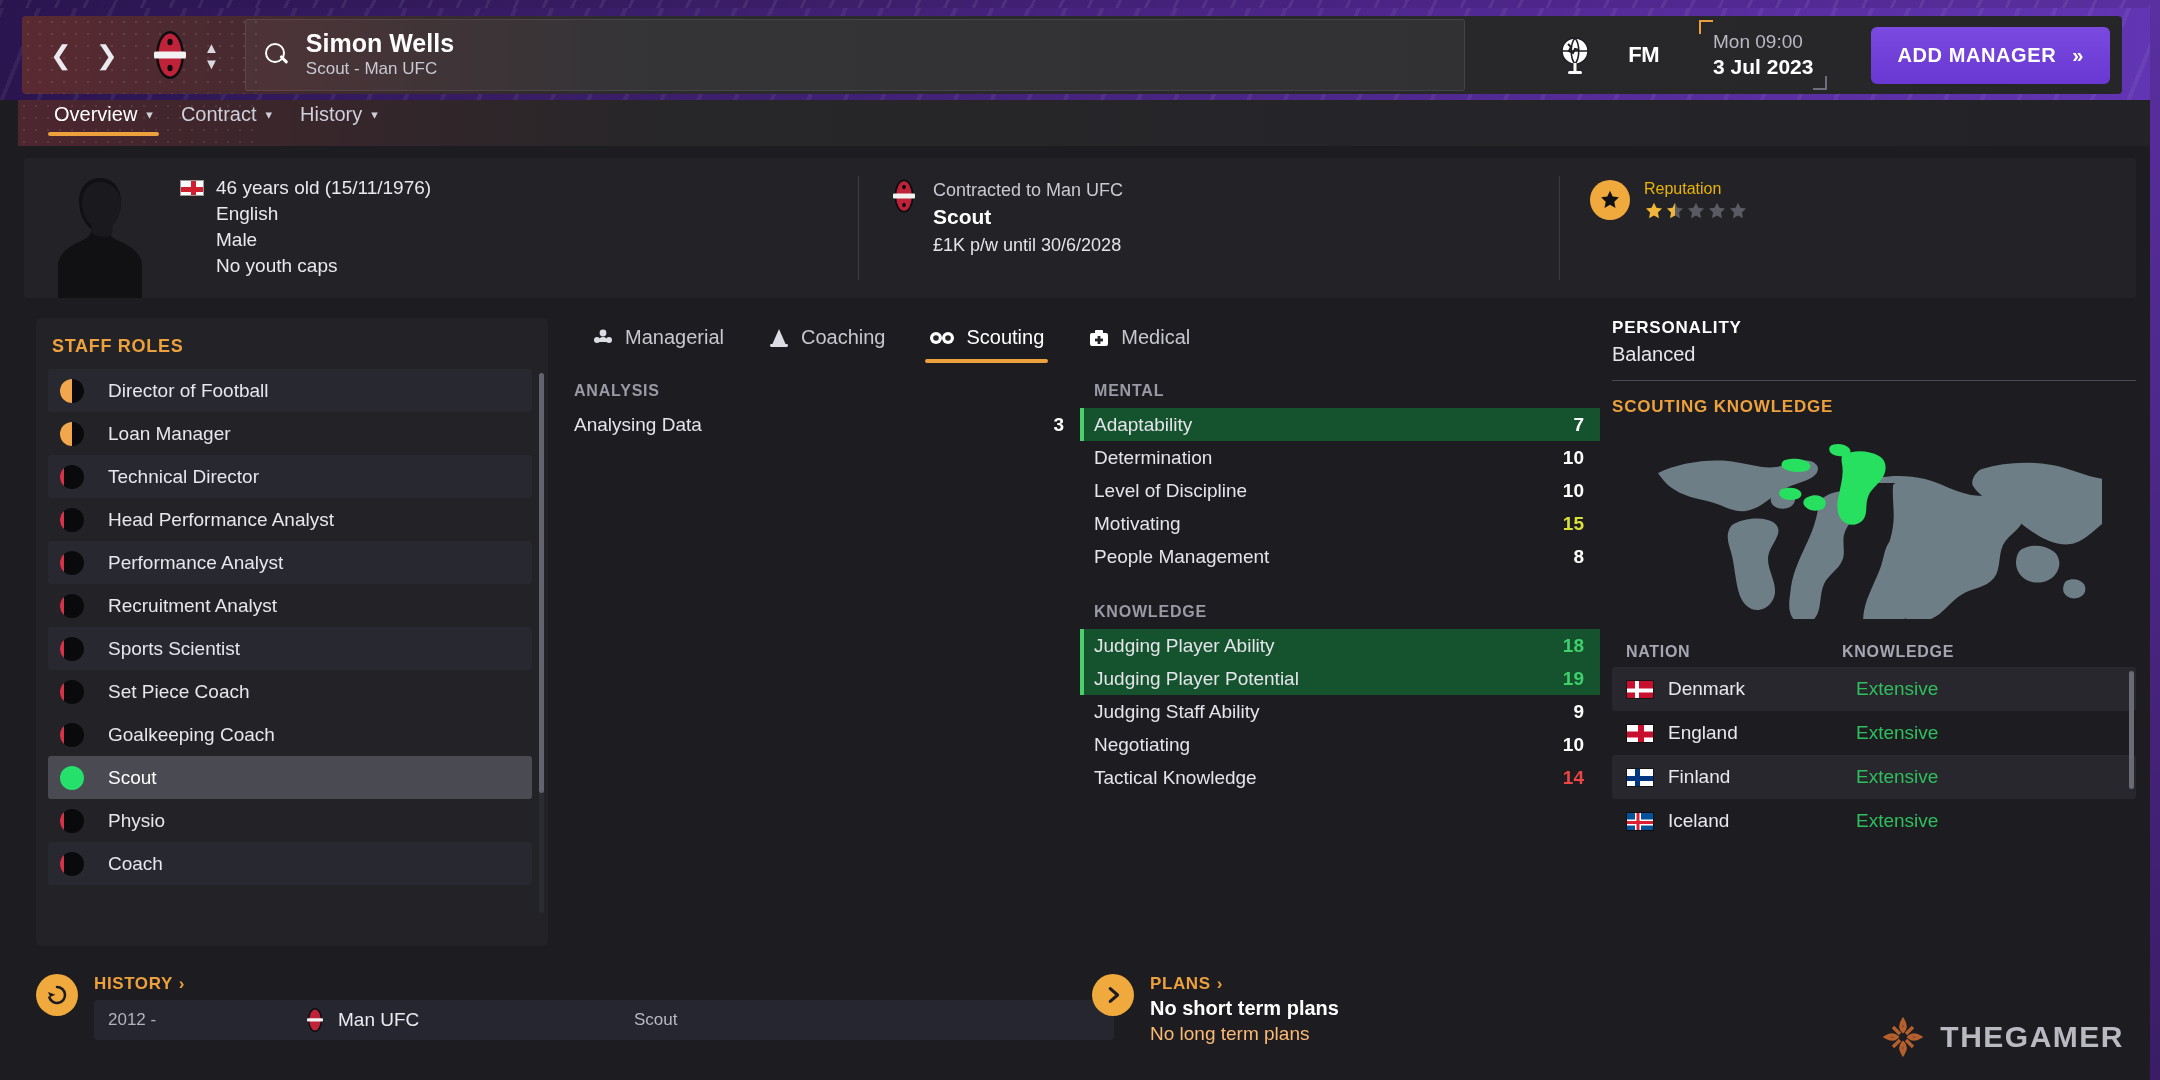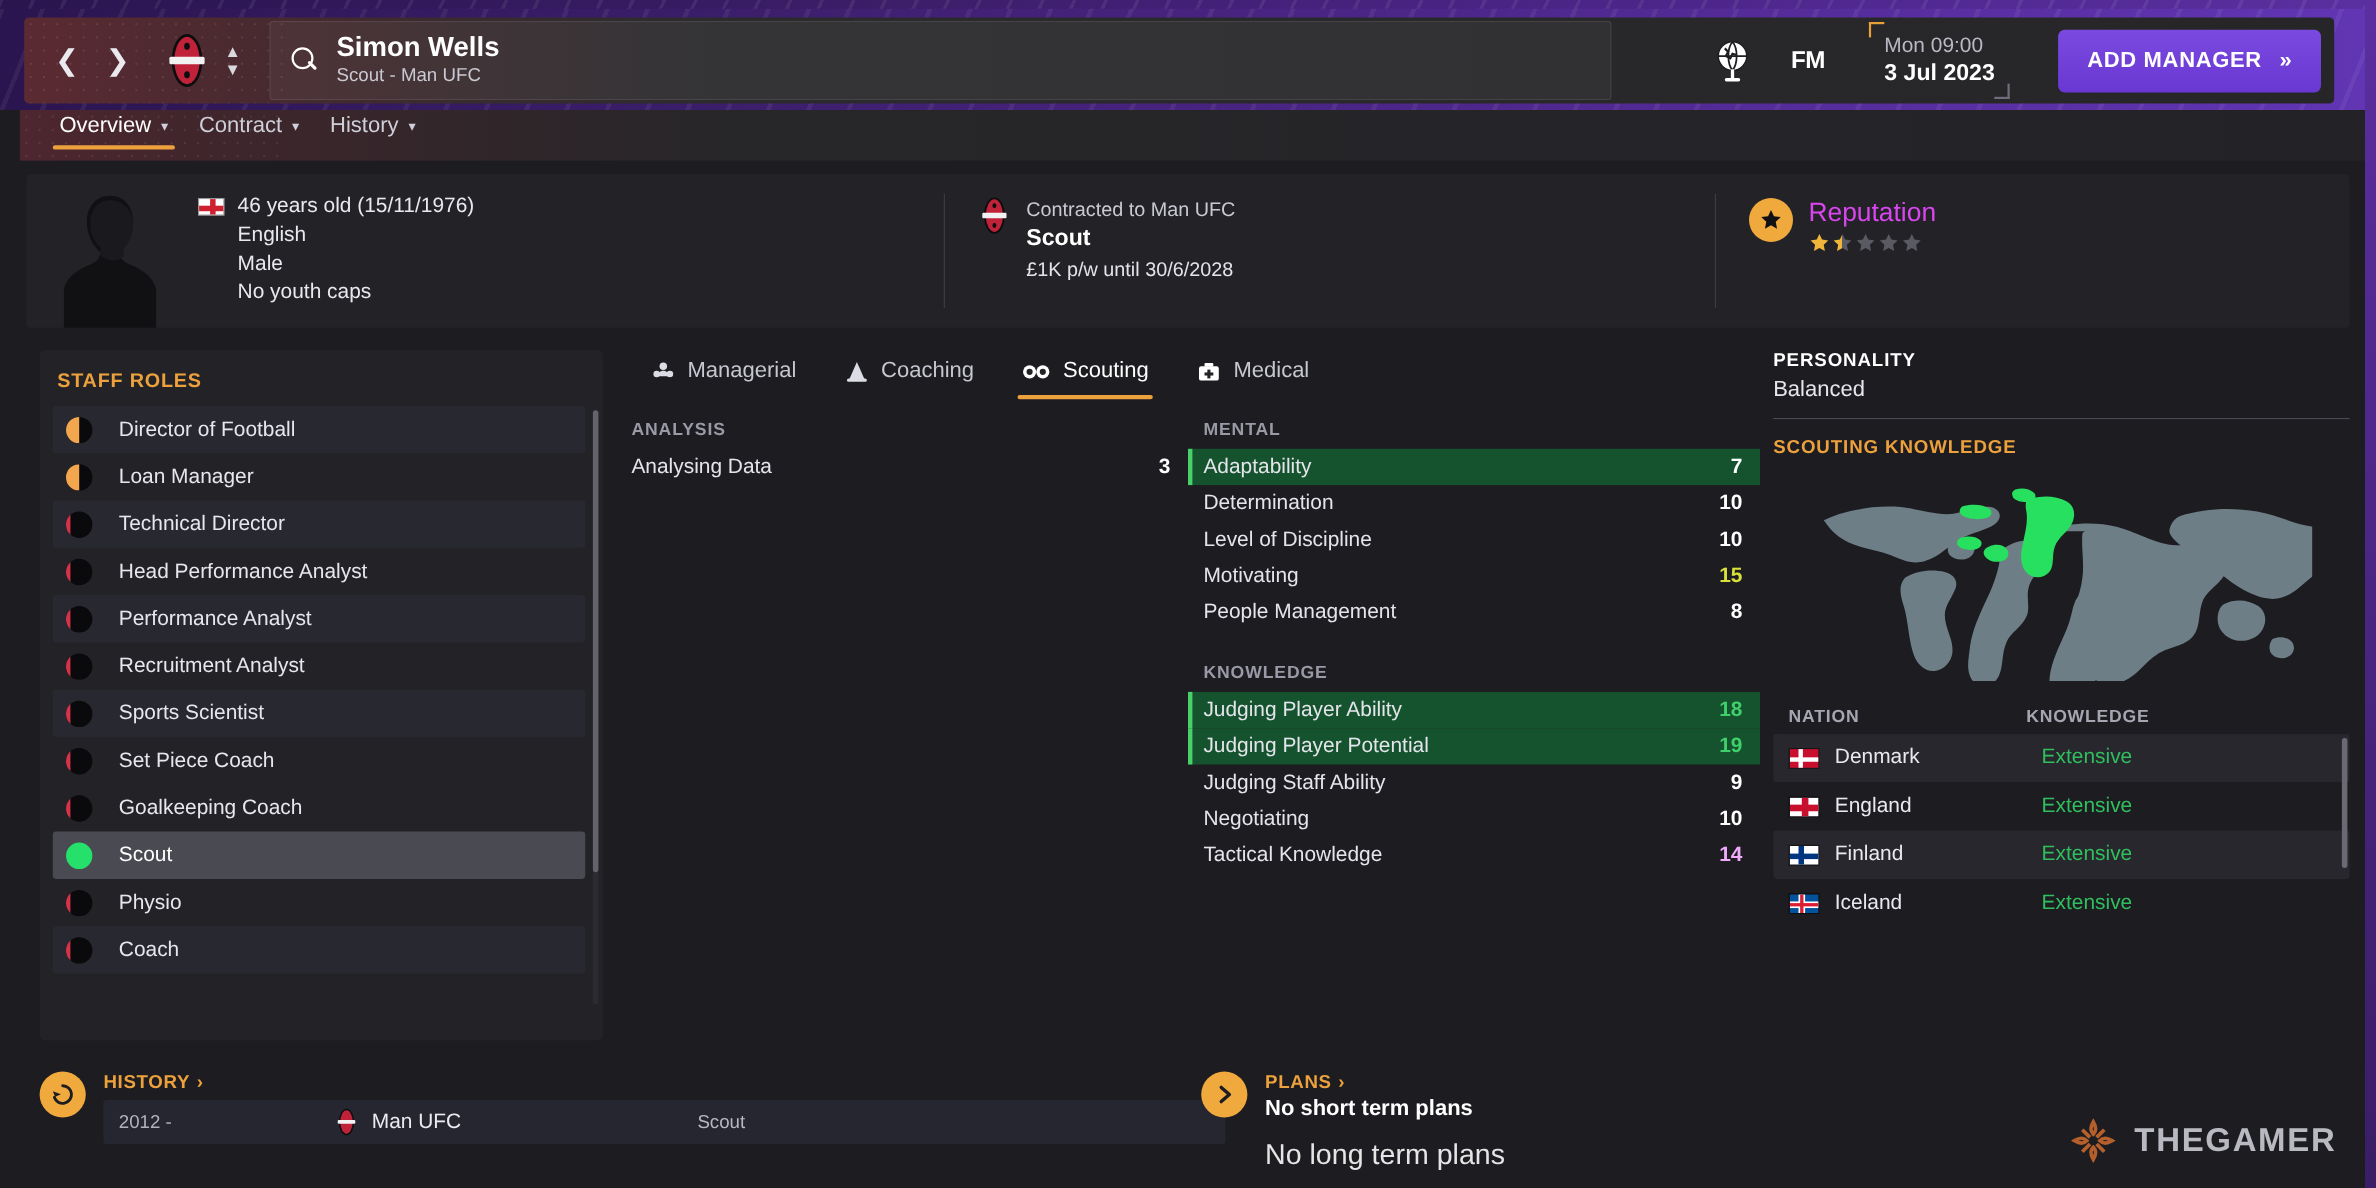--- a/index.html
+++ b/index.html
@@ -124,21 +124,21 @@
   .vdiv { width:1px; background:#3c3c44; margin: 18px 0; }
   .contract { padding: 20px 0 0 30px; width: 700px;}
   .cbadge{ width:30px; height:36px; margin-right:14px; flex:0 0 auto;}
   .crow{ display:flex; align-items:flex-start;}
   .c1{color:#c9c9d2; font-size:18px; line-height:1.35;}
   .c2{color:#fff; font-size:21px; font-weight:bold; line-height:1.45;}
   .c3{color:#e3e3ea; font-size:18px; line-height:1.4;}
   .repwrap{ padding: 22px 0 0 30px; display:flex; align-items:flex-start; }
   .star-circle{ width:40px; height:40px; border-radius:50%; background:#f0a93c;
      display:flex; align-items:center; justify-content:center; margin-right:14px; flex:0 0 auto;}
-  .rep-label{ color:#d946ef; font-size:24px; line-height:1.15;}
+  .rep-label{ color:#eab308; font-size:16px; line-height:1.15;}
   .stars{ display:flex; gap:1px; margin-top:3px;}
 
   
   .staffpanel {
     position:absolute; top: 318px; left: 36px; width: 512px; height: 628px;
     background:#232327; border-radius: 5px;
   }
   .panel-title{ color:#eda13c; font-weight:bold; font-size:18px; letter-spacing:.7px; padding: 18px 0 12px 16px;}
   .rolelist{ position:relative; height: 552px; overflow:hidden; }
   .role {
@@ -168,21 +168,21 @@
   .acol.right{ padding-right: 0; }
   .ghead{ color:#9a9aa6; font-size:16px; font-weight:bold; letter-spacing:.8px; padding: 6px 0 8px 14px;}
   .arow{ display:flex; align-items:center; justify-content:space-between; height: 33px;
         padding: 0 16px 0 14px; position:relative;}
   .arow.hl{ background:#14532d; }
   .arow.hl:before{ content:""; position:absolute; left:0; top:0; bottom:0; width:4px; background:#4ad06a;}
   .alabel{ color:#e4e4eb; font-size:19px;}
   .aval{ font-size:19px; font-weight:bold; color:#fff;}
   .aval.g{ color:#3fd06b;}
   .aval.y{ color:#d9e03a;}
-  .aval.o{ color:#f0abfc;}
+  .aval.o{ color:#ef4444;}
   .sep{ height: 24px; }
 
   
   .rightcol{ position:absolute; top: 318px; left: 1612px; width: 524px; height: 628px;}
   .rtitle{ color:#fff; font-size:17px; font-weight:bold; letter-spacing:.8px; }
   .rvalue{ color:#e6e6ed; font-size:20px; margin-top:5px;}
   .hr{ height:1px; background:#4a4a54; margin: 14px 0 16px;}
   .rtitle.orange{ color:#eda13c;}
   .mapbox{ margin-top: 14px; width: 456px; height: 188px; margin-left: 34px; position:relative;}
   .nat-head{ display:flex; color:#a6a6b2; font-size:16px; font-weight:bold; letter-spacing:.7px; margin-top: 24px;}
@@ -201,21 +201,21 @@
   .fblock{ position:absolute; display:flex; }
   .fcircle{ width:42px; height:42px; border-radius:50%; background:#f0a93c; display:flex;
             align-items:center; justify-content:center; flex:0 0 auto; margin-right: 16px;}
   .fhead{ color:#eda13c; font-weight:bold; font-size:17px; letter-spacing:.6px; display:flex; align-items:center; gap:6px;}
   .histrow{ display:flex; align-items:center; height:40px; background:#262630; border-radius:3px;
             width: 1020px; margin-top: 6px; padding-left: 14px;}
   .hy{ color:#b2b2bd; font-size:17px; width: 196px;}
   .hclub{ display:flex; align-items:center; color:#eaeaf1; font-size:19px; width: 330px;}
   .hjob{ color:#b8b8c3; font-size:17px;}
   .pl1{ color:#fff; font-size:20px; font-weight:bold; margin-top:3px;}
-  .pl2{ color:#e5e5e5; font-size:26px; margin-top:14px;}
+  .pl2{ color:#fdba74; font-size:19px; margin-top:3px;}
   .watermark{ position:absolute; right: 36px; bottom: 20px; display:flex; align-items:center; gap:14px; opacity:.92;}
   .tg-text{ color:#c7c7cf; font-size:30px; font-weight:bold; letter-spacing:1.5px;}
   .rightedge{ position:absolute; right:0; top:0; width: 10px; height:1080px;
      background: linear-gradient(180deg,#5a2fa0,#3a1d66); }
 </style>
 </head>
 <body>
 
 <div class="app">
 

